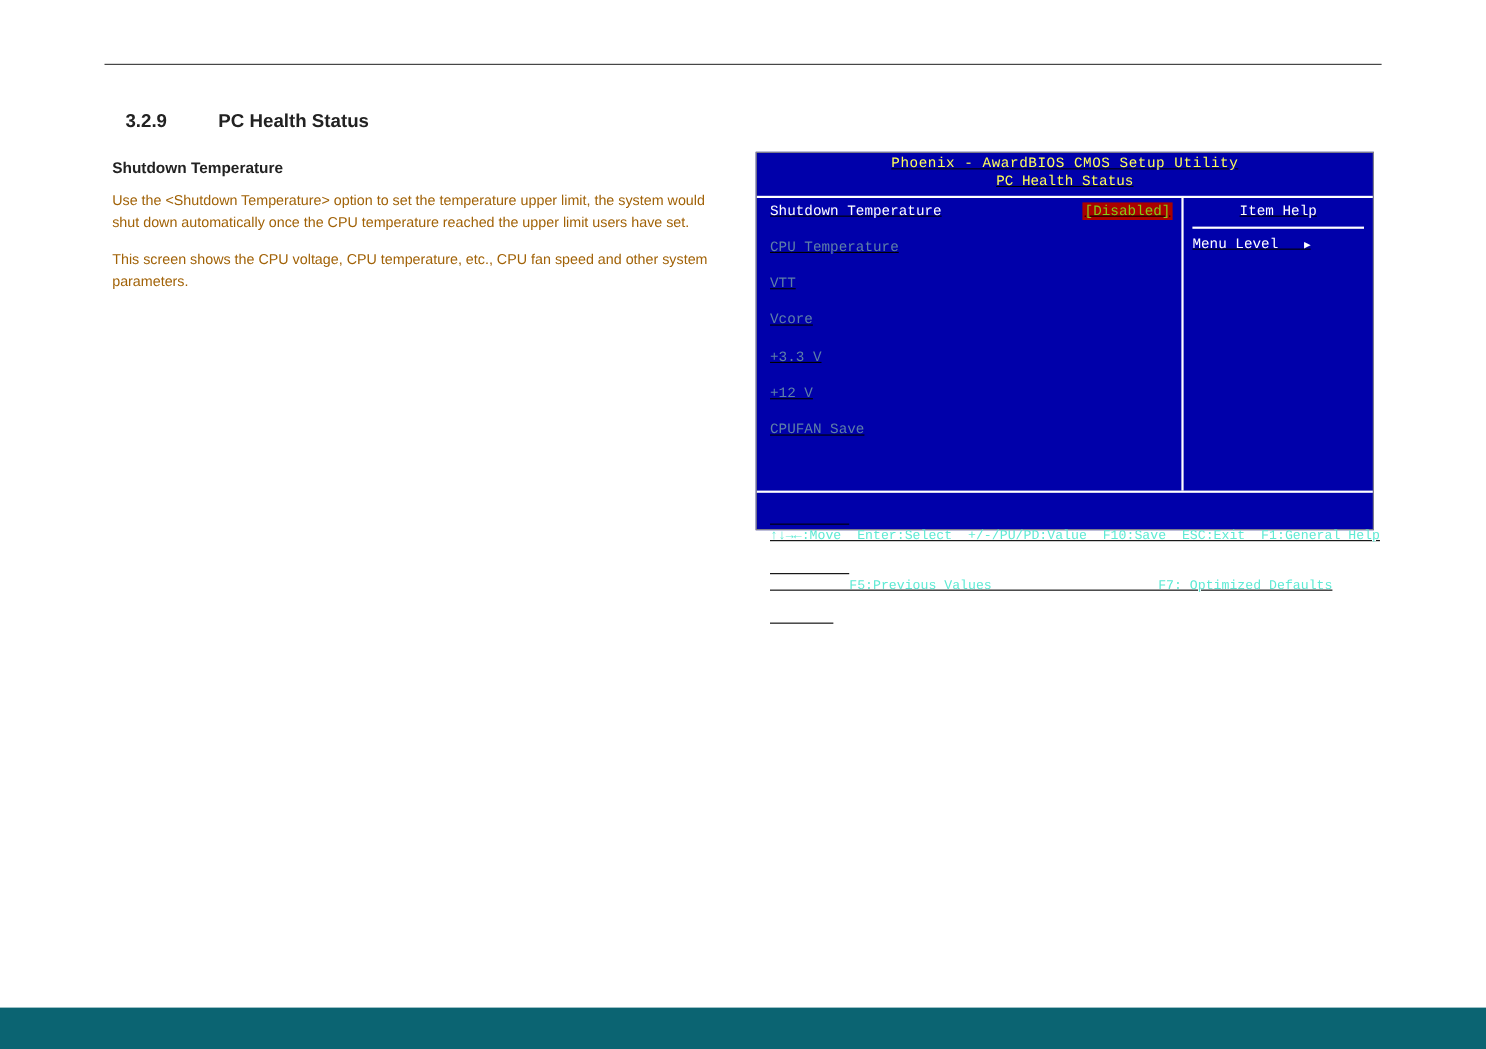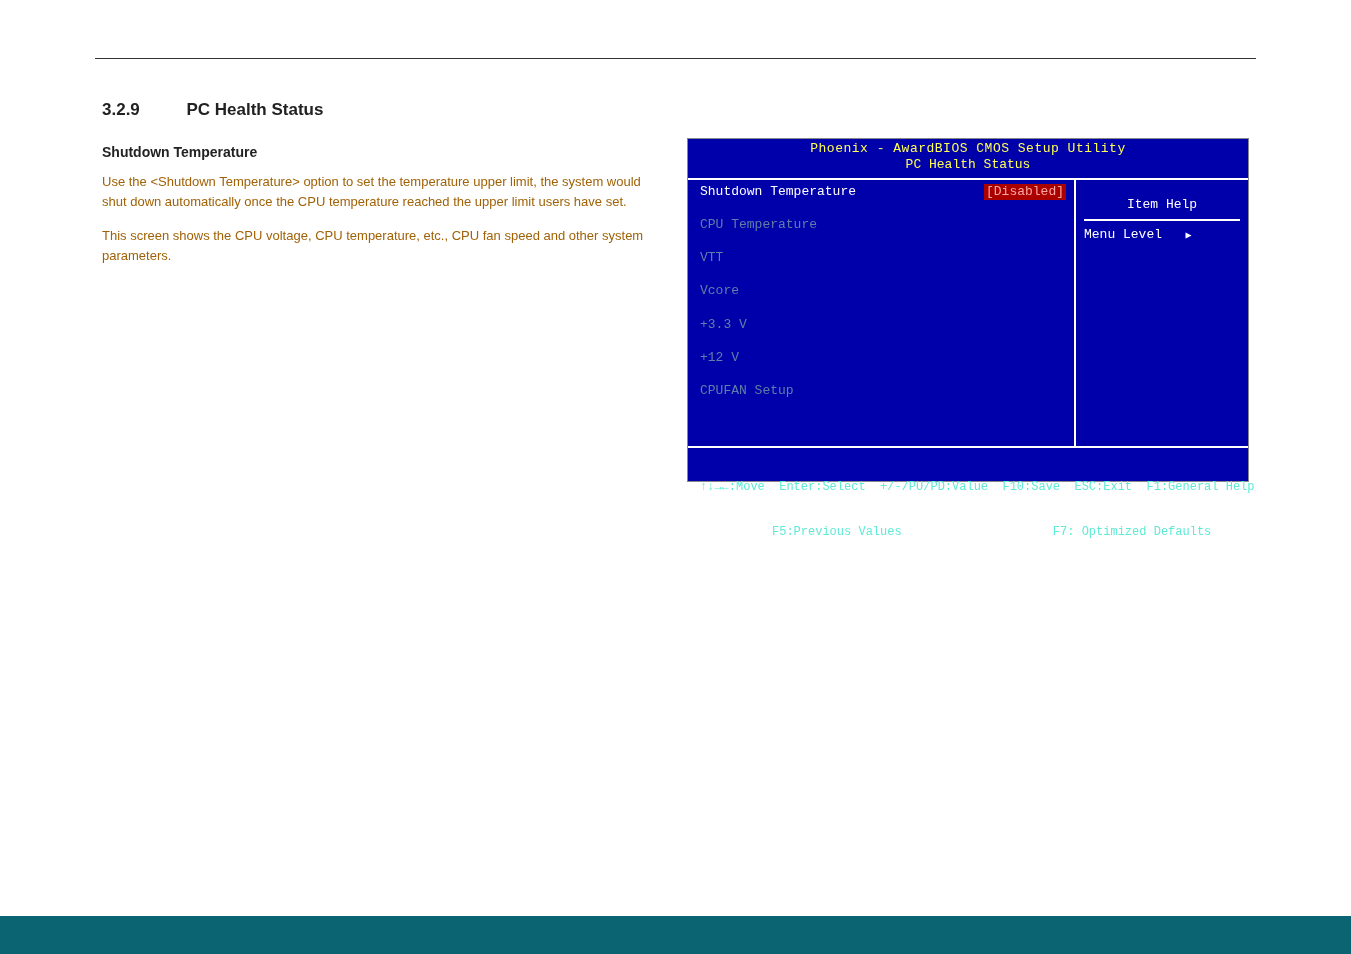--- a/index.html
+++ b/index.html
@@ -26,20 +26,21 @@
     }
     .heading-section {
       margin-bottom: 18px;
     }
     .section-num {
       font-size: 17px;
       font-weight: bold;
       color: #222;
       display: inline-block;
       width: 80px;
+      margin-left: 12px;
     }
     .section-title {
       font-size: 17px;
       font-weight: bold;
       color: #222;
     }
     .body-row {
       display: flex;
       gap: 18px;
       justify-content: space-between;
@@ -56,20 +57,21 @@
     }
     .para {
       font-size: 13px;
       color: #a16207;
       line-height: 1.55;
       margin-bottom: 14px;
     }
     .bios-col {
       width: 562px;
       flex: none;
+      text-decoration: underline;
     }
     .bios {
       width: 562px;
       height: 344px;
       background: #0000aa;
       border: 1px solid #888;
       font-family: "Courier New", monospace;
       color: #ffffff;
       font-size: 13px;
       position: relative;
@@ -98,29 +100,28 @@
     .bios-right {
       width: 172px;
       padding: 4px 8px;
       line-height: 1.25;
     }
     .bios-item {
       display: flex;
       justify-content: space-between;
       white-space: pre;
     }
-    .sel .val { background: #aa0000; color: #fca5a5; padding: 0 2px; }
+    .sel .val { background: #aa0000; color: #84cc16; padding: 0 2px; }
     .dim { color: #5e7fa7; margin-top: 17px; }
     .bios-right-head {
       color: #ffffff;
       text-align: center;
       border-bottom: 2px solid #ffffff;
       padding-bottom: 6px;
       margin-bottom: 6px;
-      margin-top: 13px;
     }
     .menu-level { color: #ffffff; }
     .menu-level .tri { font-size: 10px; }
     .bios-footer {
       padding: 2px 12px 4px;
       color: #5eead4;
       font-size: 12px;
       line-height: 1.25;
       white-space: pre;
     }
@@ -162,21 +163,21 @@
           <div class="bios-left">
             <div class="bios-item sel">
               <span>Shutdown Temperature</span>
               <span class="val">[Disabled]</span>
             </div>
             <div class="dim">CPU Temperature</div>
             <div class="dim">VTT</div>
             <div class="dim">Vcore</div>
             <div class="dim">+3.3 V</div>
             <div class="dim">+12 V</div>
-            <div class="dim">CPUFAN Setup</div>
+            <div class="dim">CPUFAN Save</div>
           </div>
           <div class="bios-right">
             <div class="bios-right-head">Item Help</div>
             <div class="menu-level">
               <span>Menu Level</span>
               &nbsp;&nbsp;<span class="tri">▶</span>
             </div>
           </div>
         </div>
         <div class="bios-footer">

